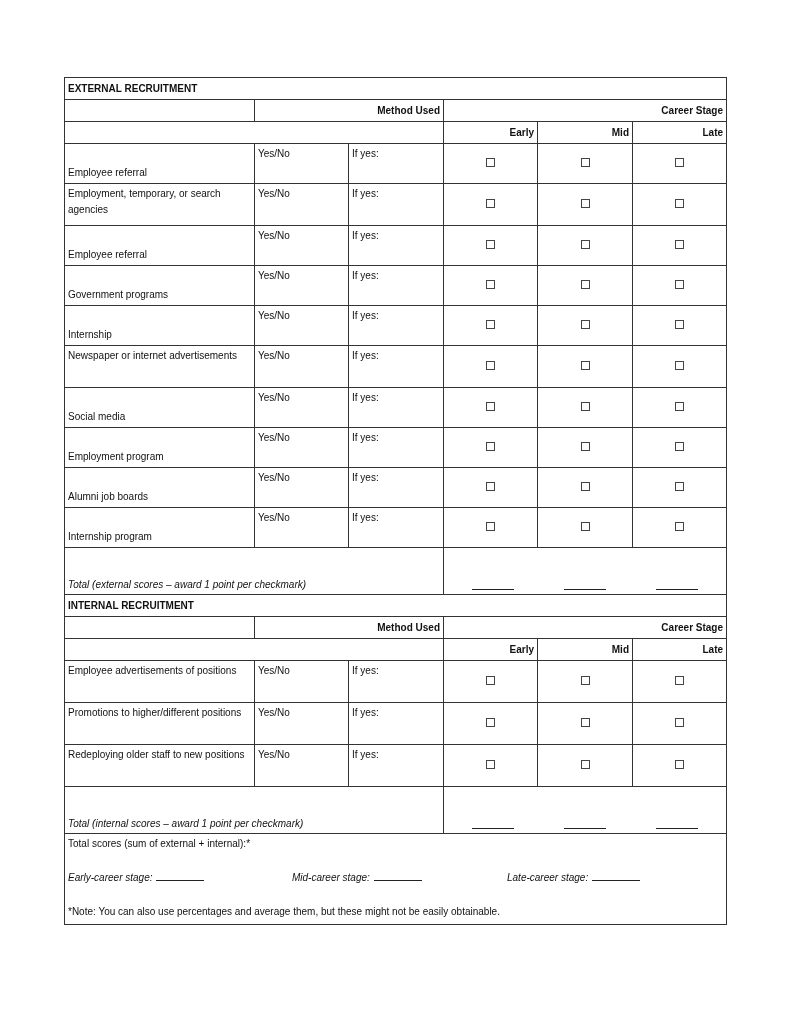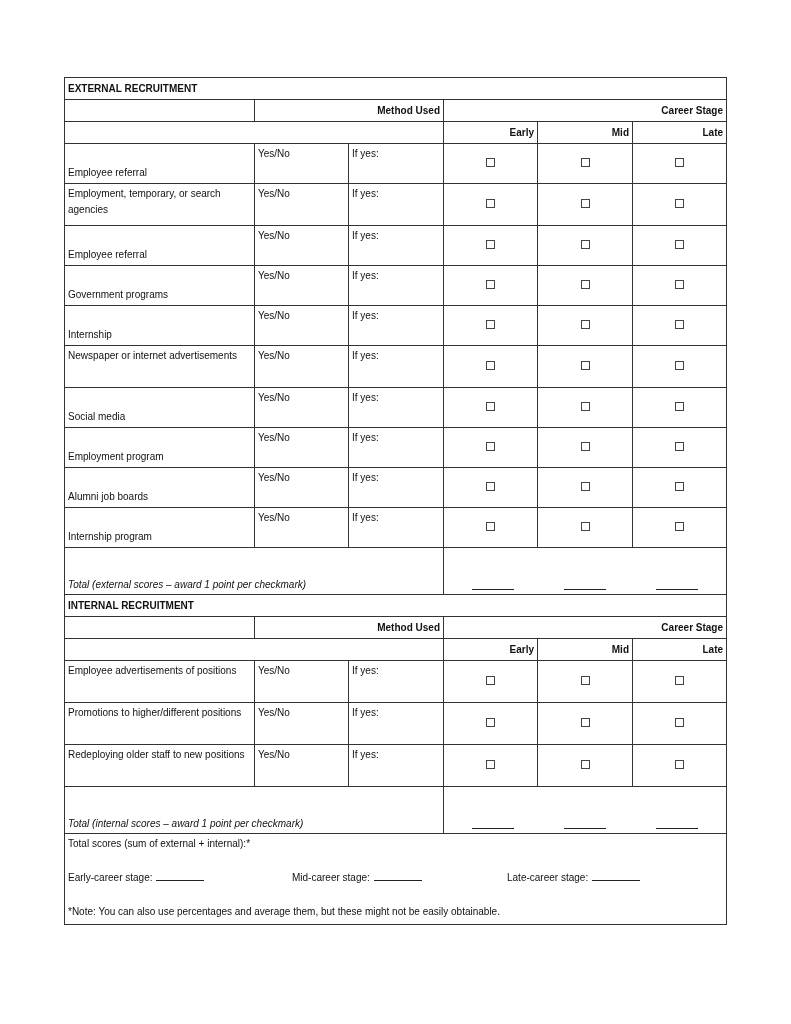--- a/index.html
+++ b/index.html
@@ -12,21 +12,21 @@
   .lbl { vertical-align:bottom !important; padding-bottom:2px !important; }
   .lbl.two { vertical-align:top !important; padding-top:2px !important; }
   .yn, .ify { padding-top:2px !important;margin-top:44px; }
   .cb { text-align:center; vertical-align:middle !important; }
   .box { display:inline-block; width:7px; height:7px; border:1px solid #444; }
   .totalrow td { height:45px; vertical-align:bottom; padding-bottom:1px;font-style:italic; }
   .blanks { display:flex; justify-content:space-around; align-items:flex-end; height:100%; }
   .blank { display:inline-block; width:42px; border-bottom:1px solid #222; margin-bottom:3px; }
   .footer td { height:86px; padding:2px 3px;margin-left:16px; }
   .footer .line { margin-bottom:18px; }
-  .stages span { display:inline-block; }
+  .stages span { display:inline-block;font-style:italic; }
   .stage-blank { display:inline-block; width:48px; border-bottom:1px solid #222; vertical-align:baseline; margin-left:4px; }
 </style>
 </head>
 <body>
 
 <table class="tbl">
   <colgroup>
     <col style="width:190px">
       <col style="width:94px">
       <col style="width:95px">

